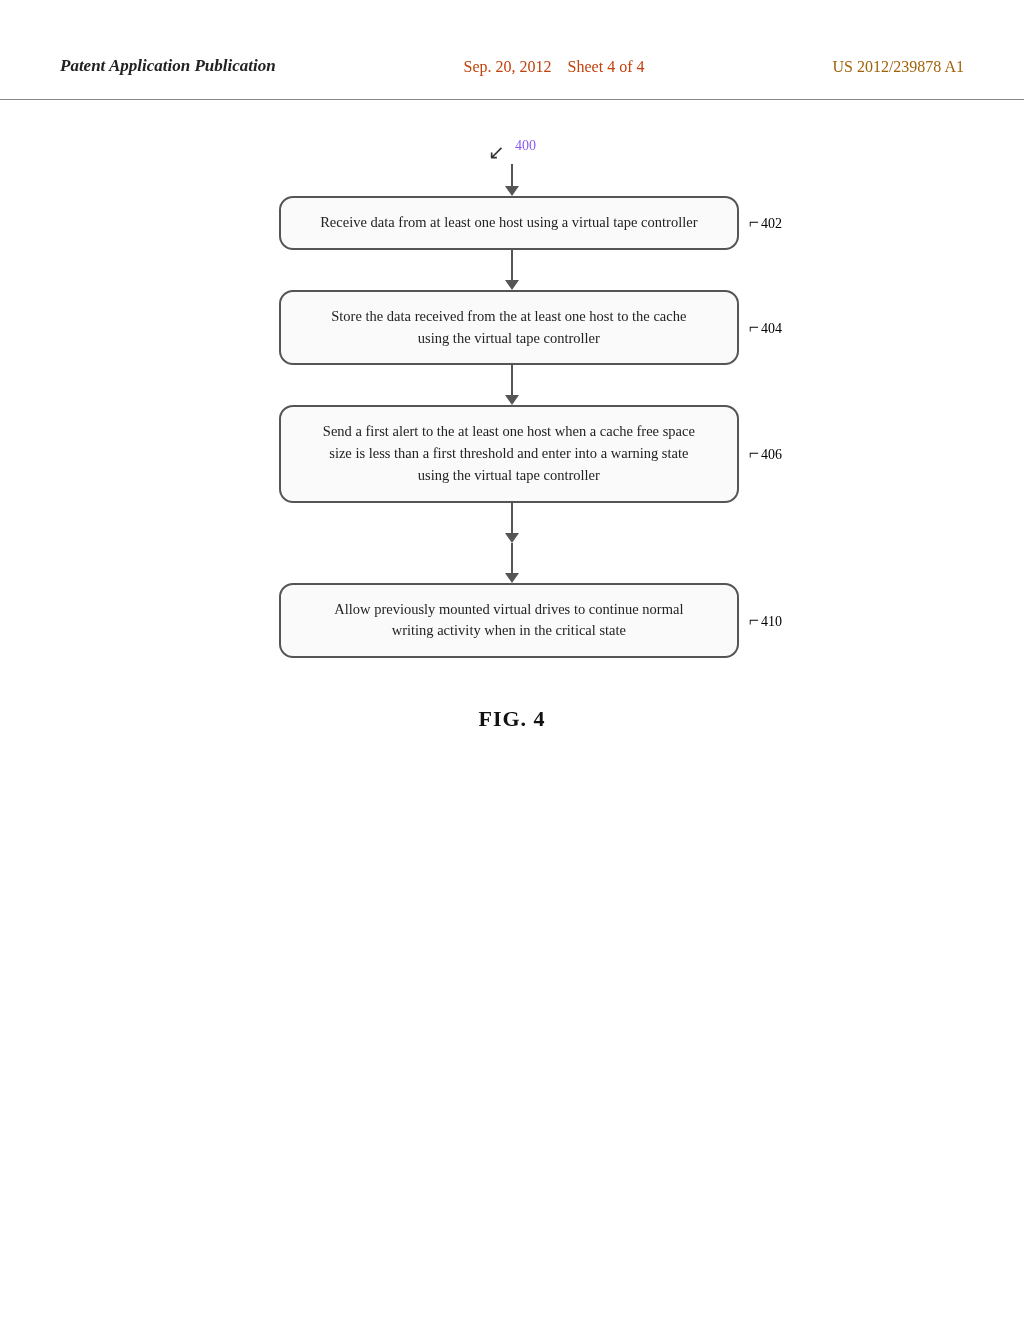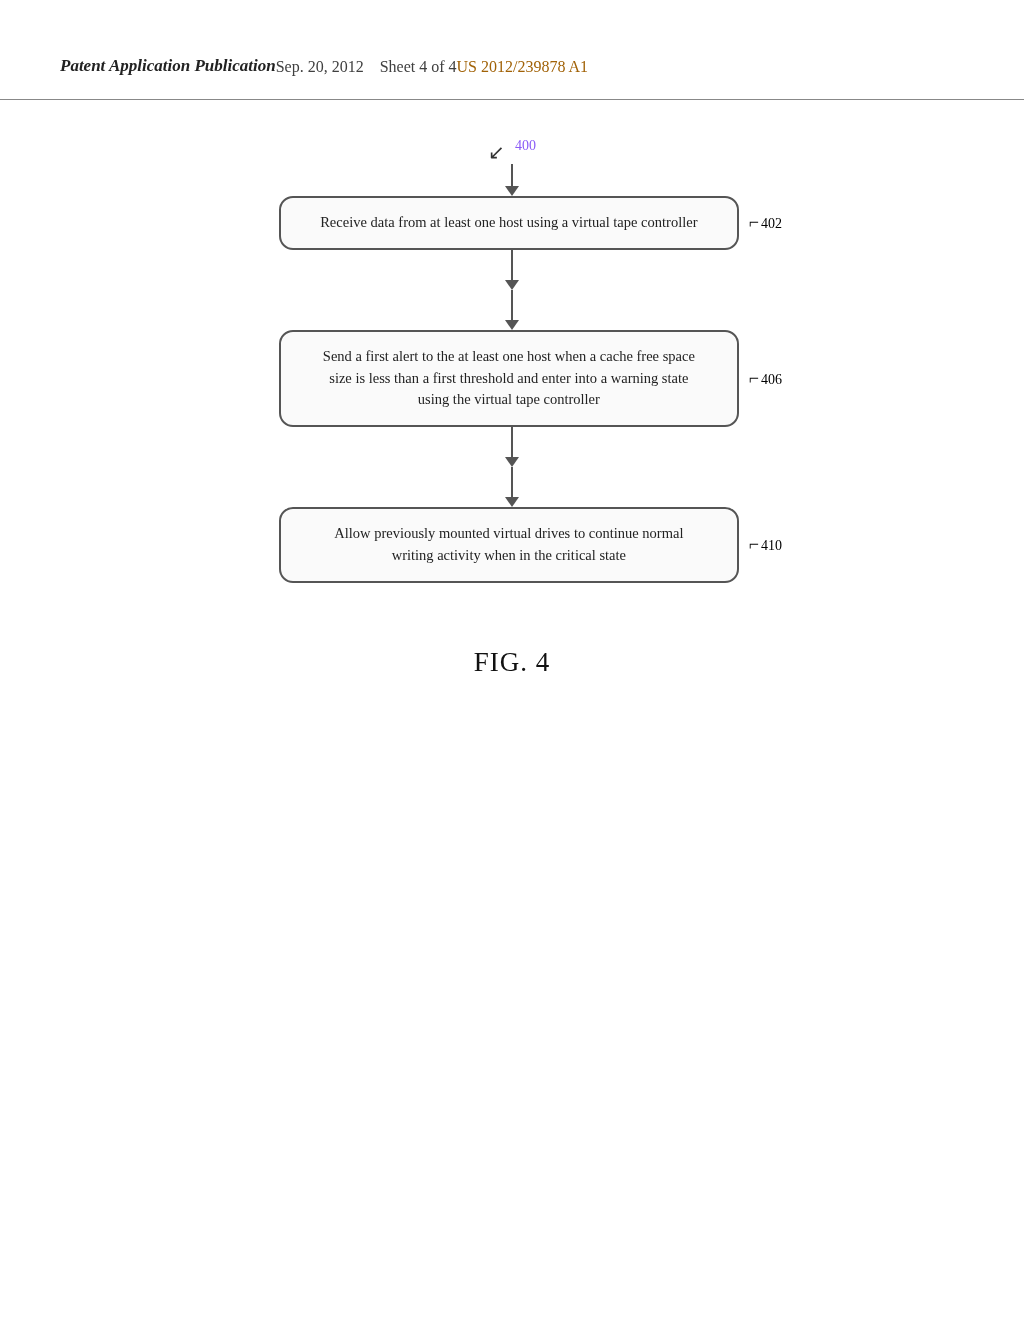--- a/index.html
+++ b/index.html
@@ -17,37 +17,37 @@
       width: 1024px;
       min-height: 1320px;
       background: #fff;
       padding: 0;
       position: relative;
     }
 
     
     .header {
       display: flex;
-      justify-content: flex-start;
+      justify-content: space-between;
       align-items: flex-start;
       padding: 55px 60px 20px 60px;
       border-bottom: 1px solid #888;
     }
 
     .header-left {
       font-size: 17px;
       font-weight: bold;
       font-style: italic;
       color: #222;
       line-height: 1.3;
     }
 
     .header-center {
       font-size: 16px;
-      color: #404040;
+      color: #c2410c;
       text-align: center;
       line-height: 1.5;
     }
 
     .header-right {
       font-size: 16px;
       color: #a16207;
       text-align: right;
       line-height: 1.5;
     }
@@ -125,23 +125,23 @@
     .arrow-head {
       width: 0;
       height: 0;
       border-left: 7px solid transparent;
       border-right: 7px solid transparent;
       border-top: 10px solid #555;
     }
 
     
     .figure-label {
-      margin-top: 64px;
-      font-size: 27px;
-      font-weight: normal;
+      margin-top: 48px;
+      font-size: 22px;
+      font-weight: bold;
       color: #111;
       text-align: center;
       letter-spacing: 1px;
     }
 
     
     .start-section {
       display: flex;
       flex-direction: column;
       align-items: center;
@@ -199,20 +199,26 @@
           <span>Receive data from at least one host using a virtual tape controller</span>
         </div>
         <div class="step-number">402</div>
       </div>
 
       <div class="arrow-down">
         <div class="arrow-line"></div>
         <div class="arrow-head"></div>
       </div>
 
+      <div class="step-row">
+        <div class="flow-box">
+          <span>Store the data received from the at least one host to the cache using the virtual tape controller</span>
+        </div>
+        <div class="step-number">404</div>
+      </div>
 
       <div class="arrow-down">
         <div class="arrow-line"></div>
         <div class="arrow-head"></div>
       </div>
 
       <div class="step-row">
         <div class="flow-box">
           <span>Send a first alert to the at least one host when a cache free space size is less than a first threshold and enter into a warning state using the virtual tape controller</span>
         </div>

